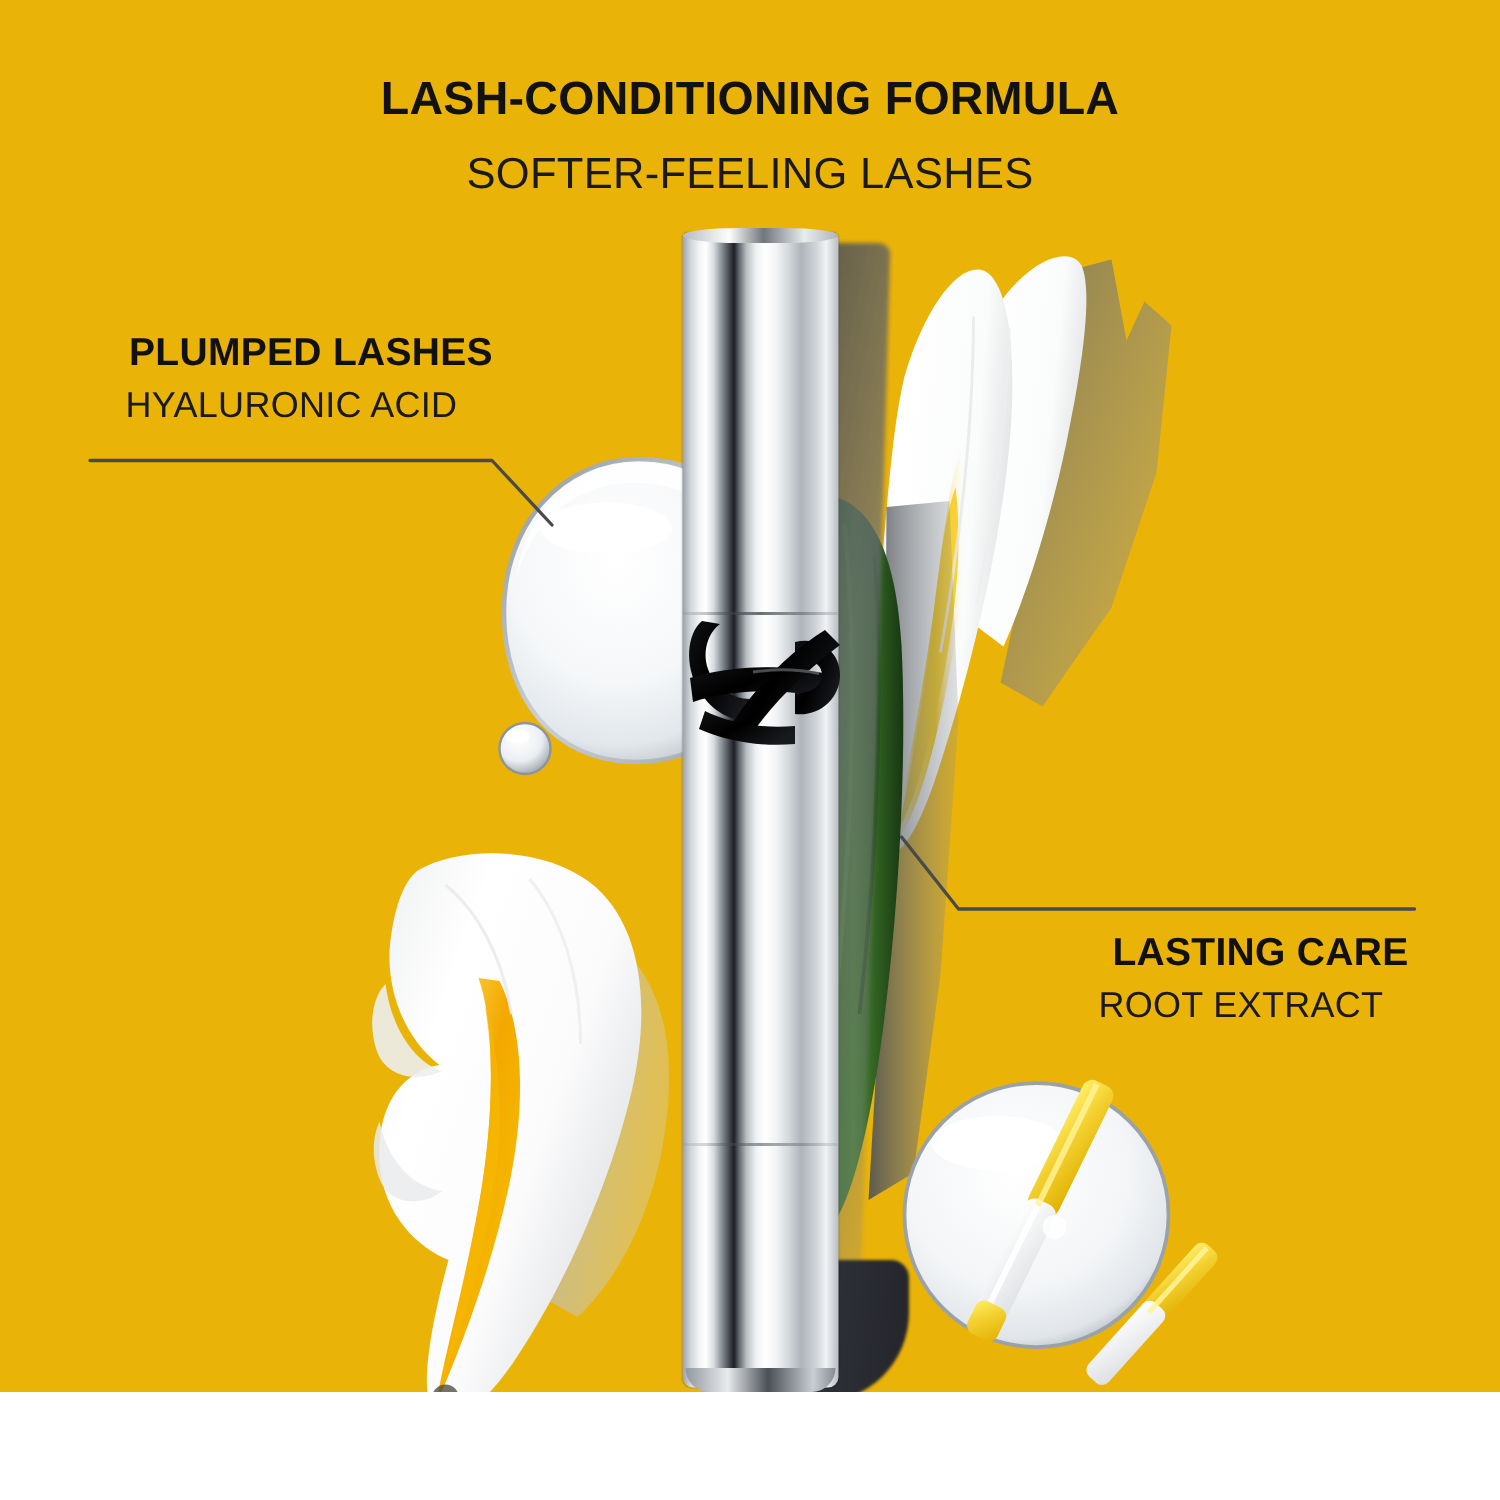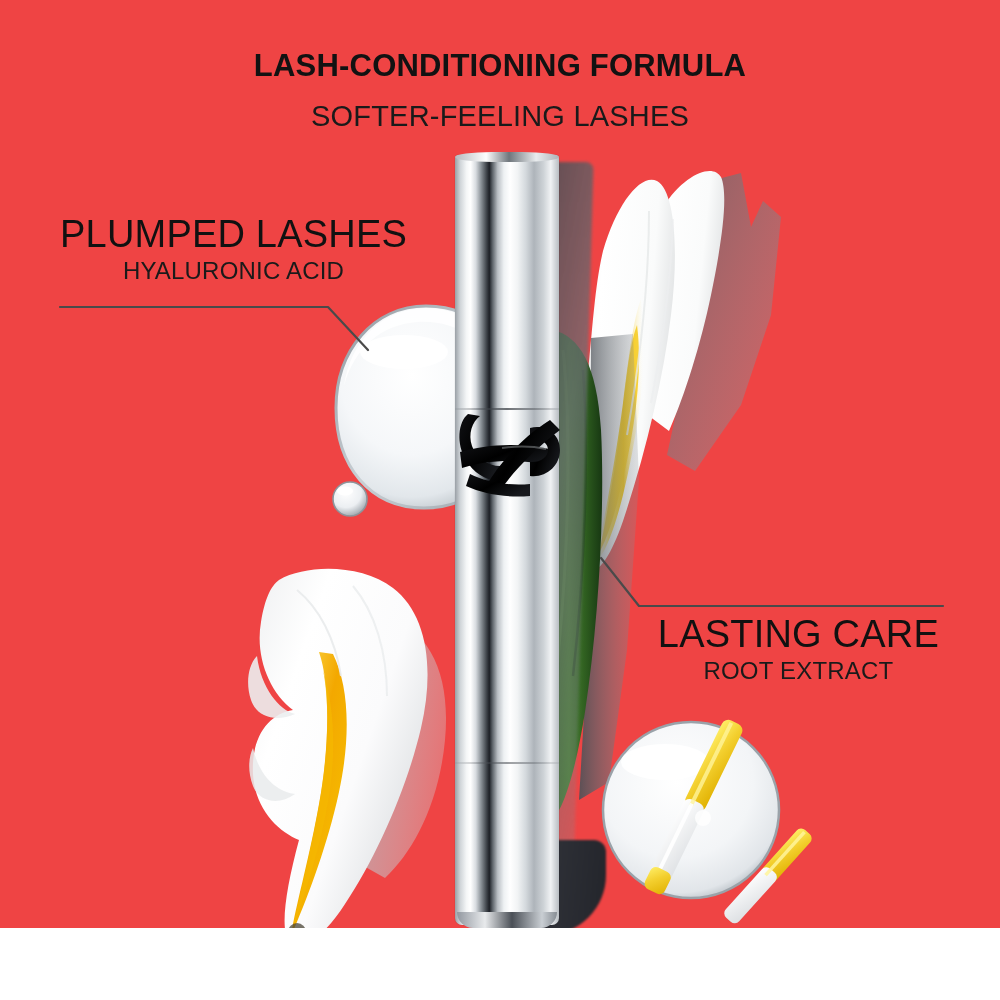--- a/index.html
+++ b/index.html
@@ -1,28 +1,28 @@
 <!DOCTYPE html>
 <html><head>
 <meta charset="utf-8">
 <title>Lash-Conditioning Formula</title>
 <style>
   html,body{margin:0;padding:0;background:#fff;}
   body{width:1000px;height:1000px;overflow:hidden;
        font-family:"Liberation Sans","DejaVu Sans",sans-serif;color:#111;}
-  #stage{position:relative;width:1000px;height:928px;background:#ef4444;overflow:hidden;}
+  #stage{position:relative;width:1000px;height:928px;background:#eab308;overflow:hidden;}
 
   
   #header{position:absolute;left:0;top:48px;width:1000px;text-align:center;}
   #title{font-size:31px;font-weight:bold;letter-spacing:.2px;line-height:36px;color:#121212;}
   #subtitle{font-size:29px;font-weight:400;letter-spacing:.2px;line-height:36px;color:#1a1a1a;margin-top:14px;}
 
   
   .callout{position:absolute;}
-  .c-head{font-size:38px;font-weight:normal;line-height:37px;color:#111;letter-spacing:.2px;white-space:nowrap;}
+  .c-head{font-size:26px;font-weight:bold;line-height:37px;color:#111;letter-spacing:.2px;white-space:nowrap;margin-left:26px;}
   .c-sub{font-size:24px;font-weight:400;line-height:36px;color:#1a1a1a;letter-spacing:.2px;white-space:nowrap;text-align:center;}
   #callout-left{left:60px;top:216px;text-align:left;}
   #callout-right{right:61px;top:616px;text-align:right;}
 
   .leader{position:absolute;overflow:visible;}
 
   
   #tube-wrap{position:absolute;left:430px;top:150px;width:210px;height:800px;}
   #tube-shadow-panel{position:absolute;left:95px;top:12px;width:58px;height:760px;
       background:linear-gradient(100deg,rgba(70,74,80,.88) 0%,rgba(104,108,114,.72) 45%,rgba(150,154,160,.20) 100%);

